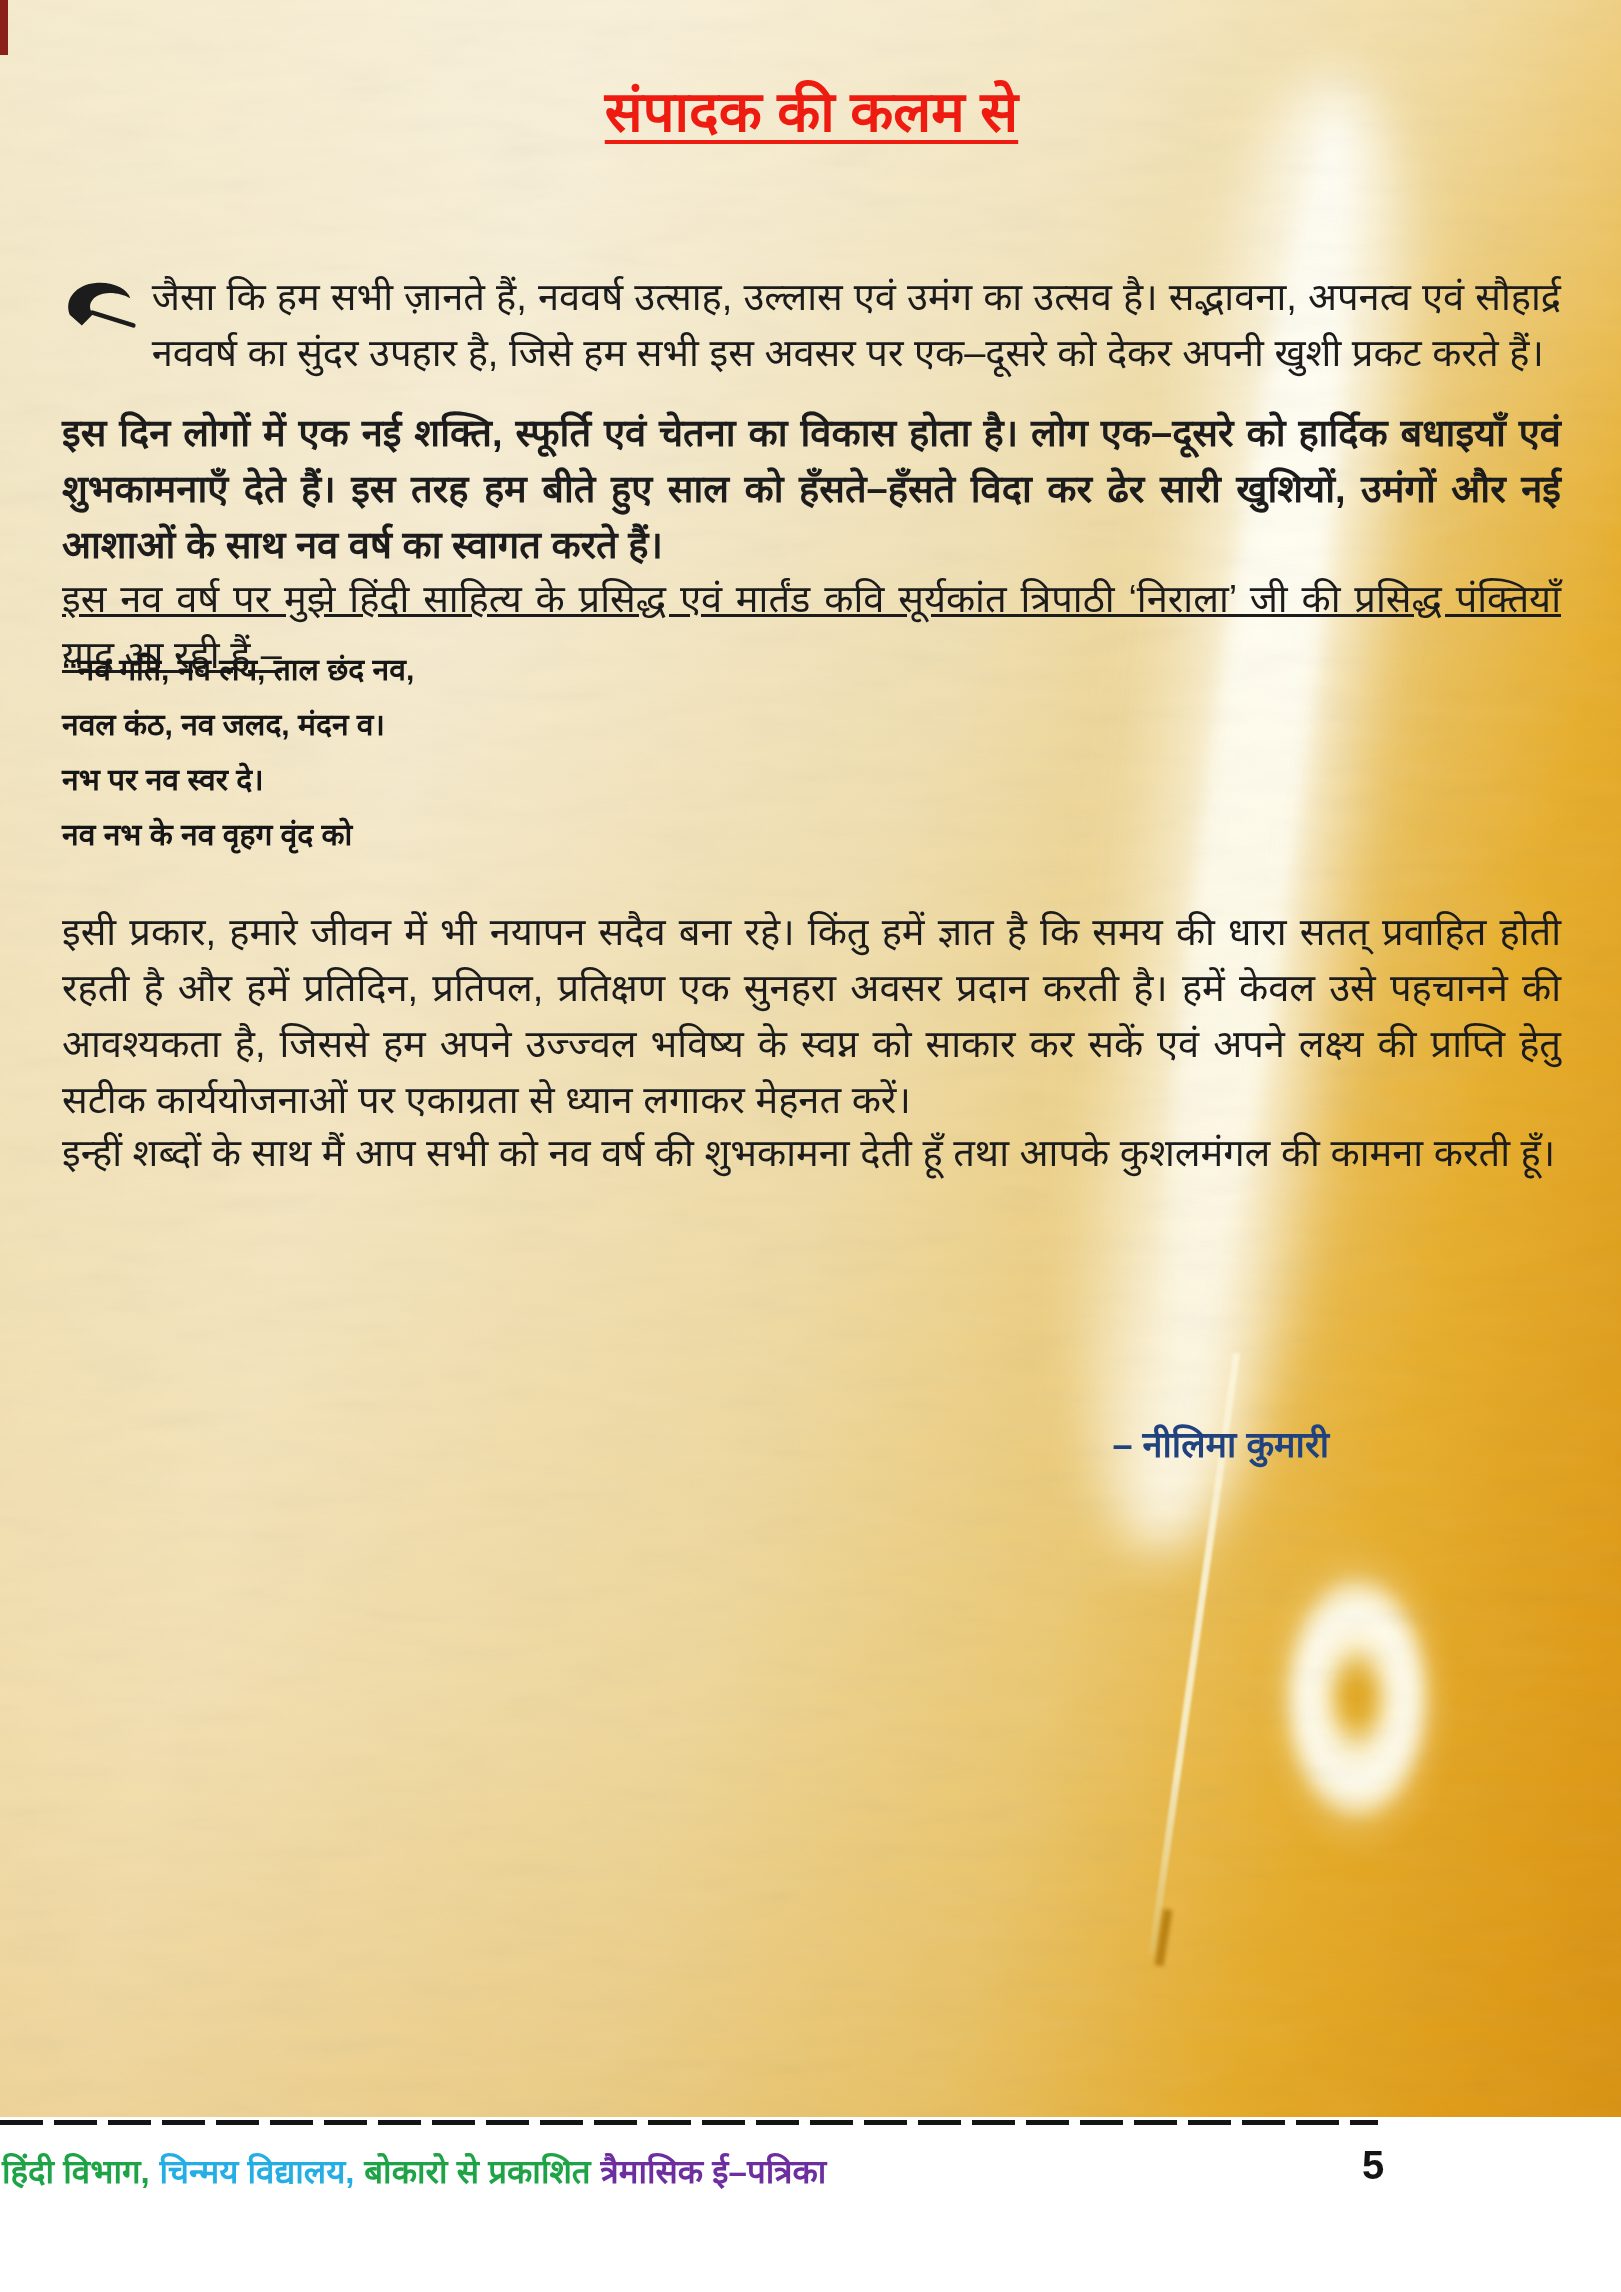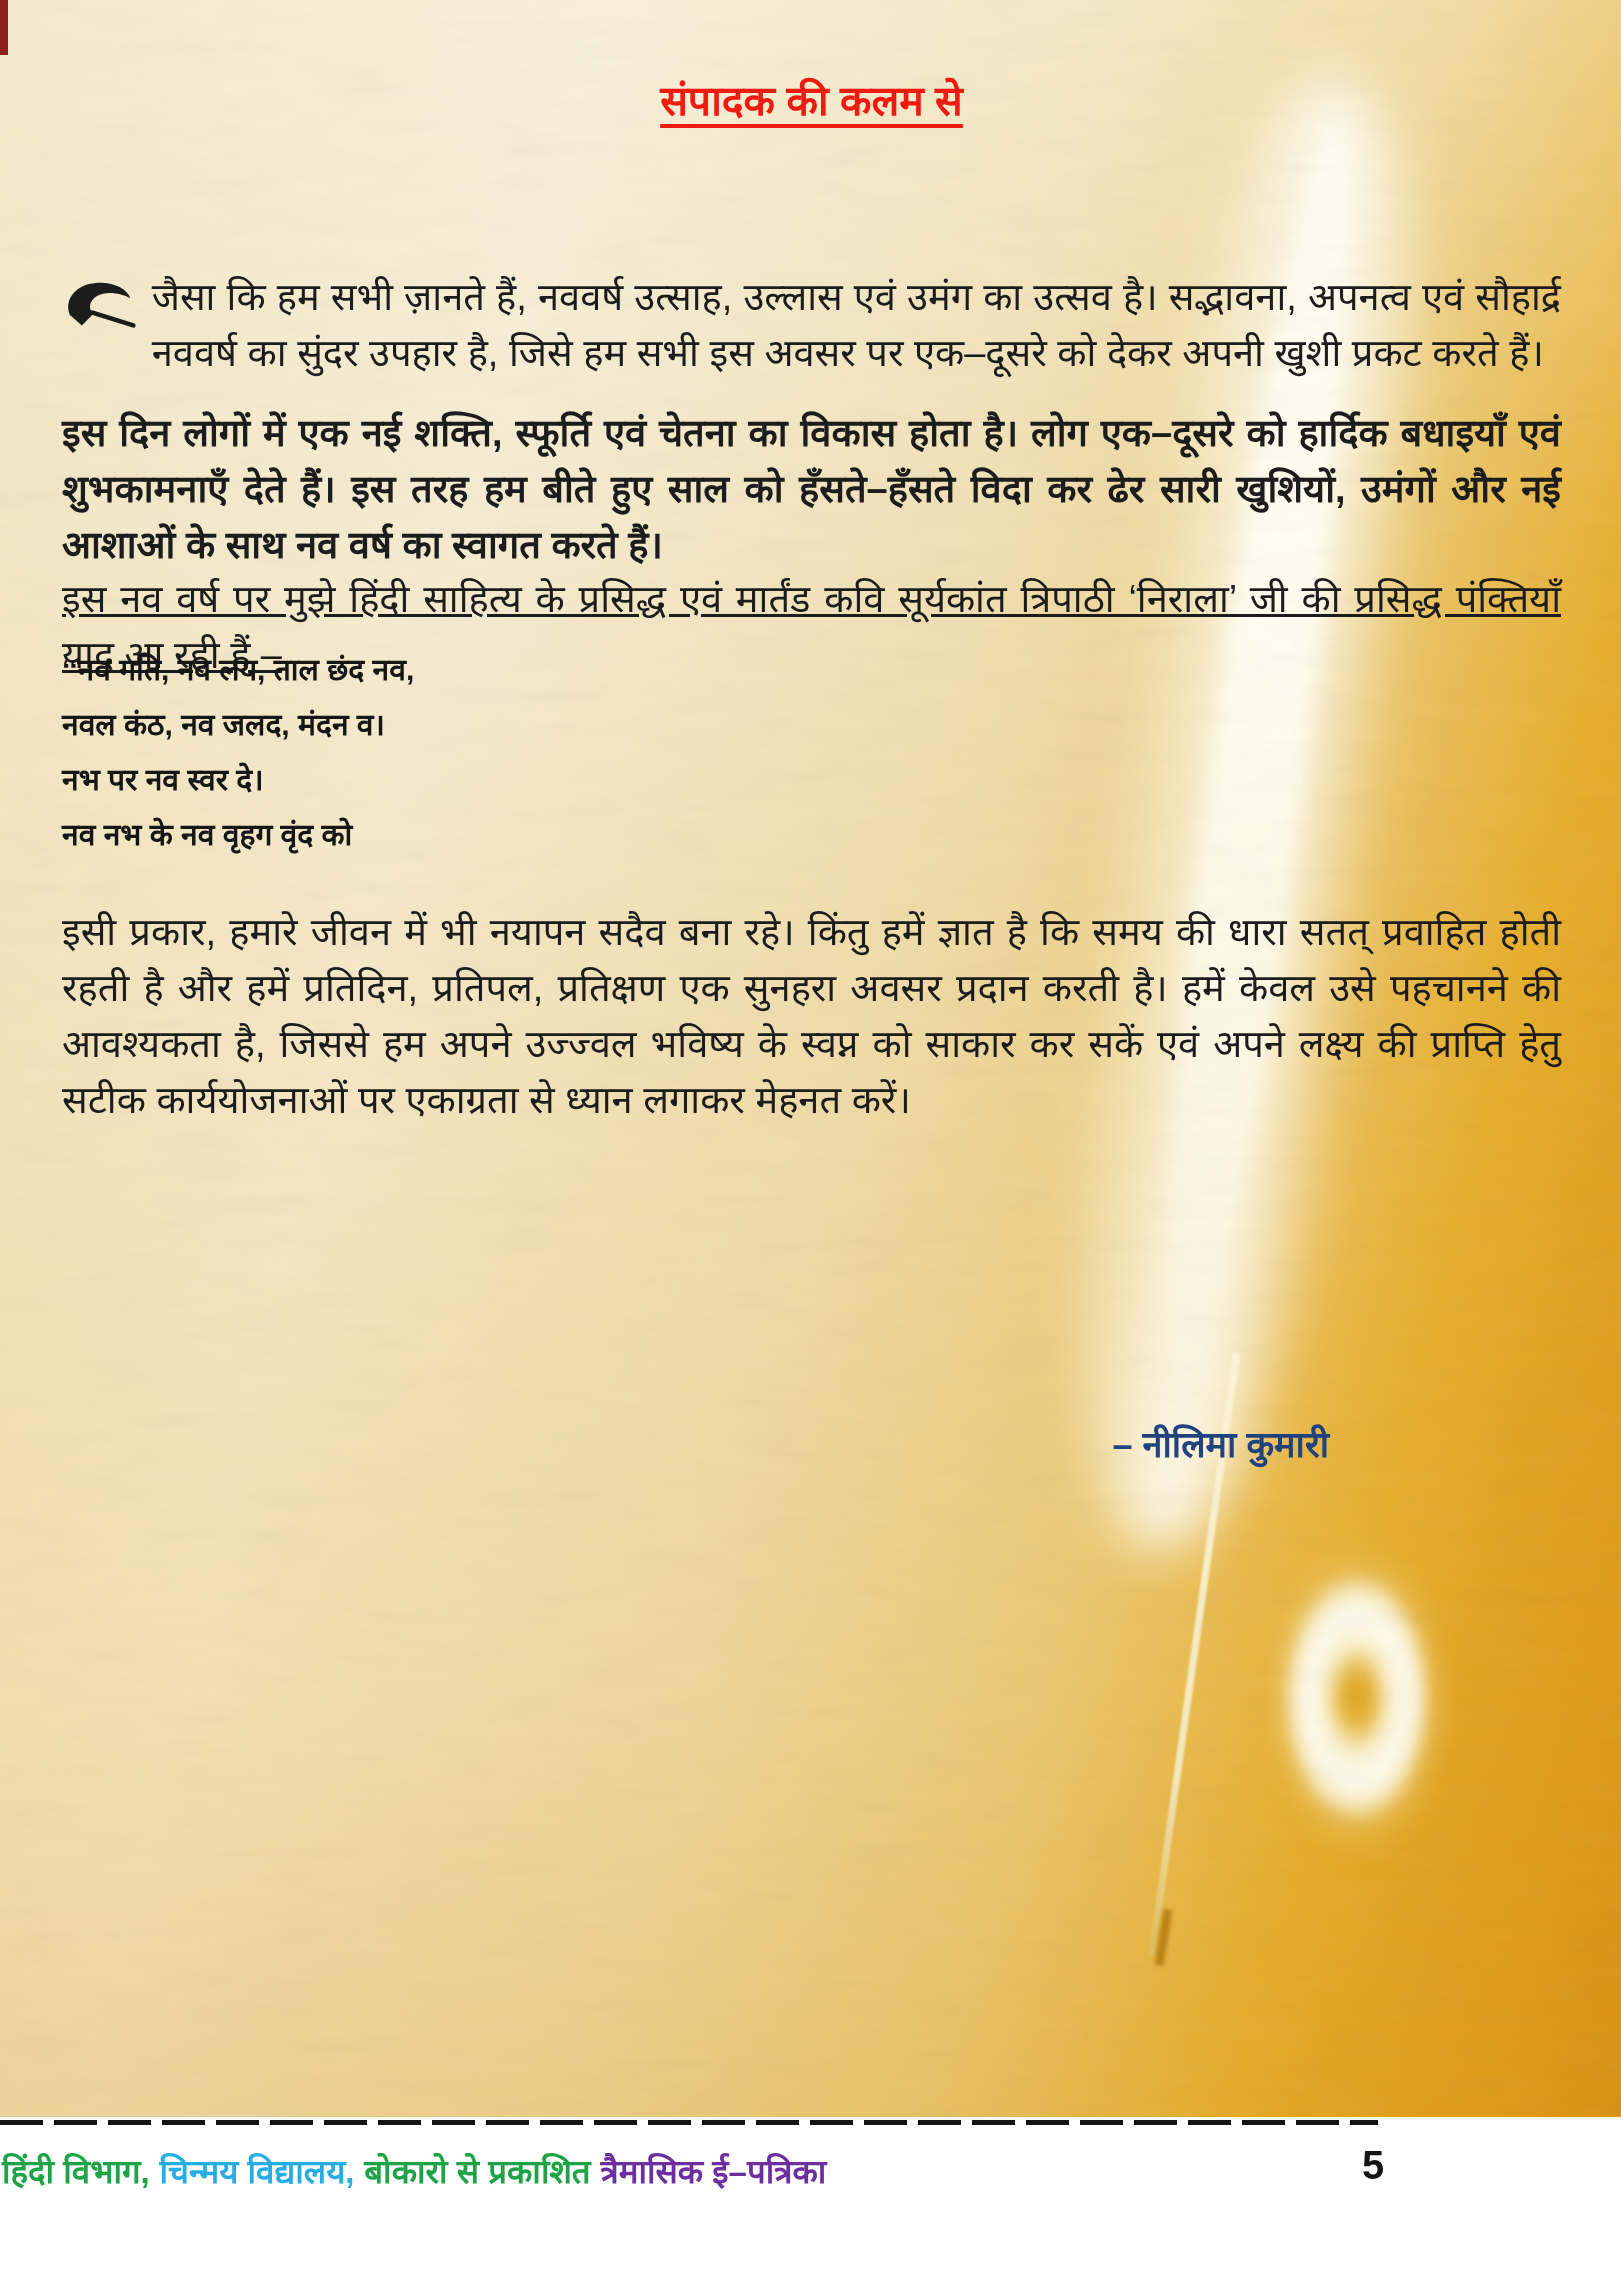--- a/index.html
+++ b/index.html
@@ -53,21 +53,21 @@
     border-radius:50%;
     filter:blur(6.9px);
   }
   .corner-mark{
     position:absolute;left:0;top:0;width:7.8px;height:55px;background:#8b1f1a;
   }
   
   .content{position:absolute;left:62px;top:0;width:1499px;height:2117px;}
   .page-title{
     position:absolute;left:0;top:71px;width:100%;
-    text-align:center;font-size:41px;font-weight:bold;color:#ee1b10;
+    text-align:center;font-size:56px;font-weight:bold;color:#ee1b10;
     text-decoration:underline;text-decoration-thickness:3.9px;text-underline-offset:8.8px;
   }
   .para{
     position:absolute;left:0;width:100%;
     font-size:38px;line-height:56px;text-align:justify;color:#1c1c1c;
   }
   .p1{top:231px;}
   .p2{top:367px;font-weight:bold;}
   .p3{top:533px;text-decoration:underline;}
   .p4{top:866px;}
@@ -141,20 +141,21 @@
 
     <div class="poem">
       <div>‘‘नव गति, नव लय, ताल छंद नव,</div>
       <div>नवल कंठ, नव जलद, मंदन व।</div>
       <div>नभ पर नव स्वर दे।</div>
       <div>नव नभ के नव वृहग वृंद को</div>
     </div>
 
     <p class="para p4">इसी प्रकार, हमारे जीवन में भी नयापन सदैव बना रहे। किंतु हमें ज्ञात है कि समय की धारा सतत् प्रवाहित होती रहती है और हमें प्रतिदिन, प्रतिपल, प्रतिक्षण एक सुनहरा अवसर प्रदान करती है। हमें केवल उसे पहचानने की आवश्यकता है, जिससे हम अपने उज्ज्वल भविष्य के स्वप्न को साकार कर सकें एवं अपने लक्ष्य की प्राप्ति हेतु सटीक कार्ययोजनाओं पर एकाग्रता से ध्यान लगाकर मेहनत करें।</p>
 
+    <p class="para p5">इन्हीं शब्दों के साथ मैं आप सभी को नव वर्ष की शुभकामना देती हूँ तथा आपके कुशलमंगल की कामना करती हूँ।</p>
 
     <div class="signature">– नीलिमा कुमारी</div>
 
   </div>
 
   <div class="footer-divider"></div>
 
   <div class="footer-text">
     <span class="seg-green">हिंदी विभाग,</span><span class="seg-blue">चिन्मय विद्यालय,</span><span class="seg-green">बोकारो से प्रकाशित</span><span class="seg-purple">त्रैमासिक ई–पत्रिका</span>
   </div>

